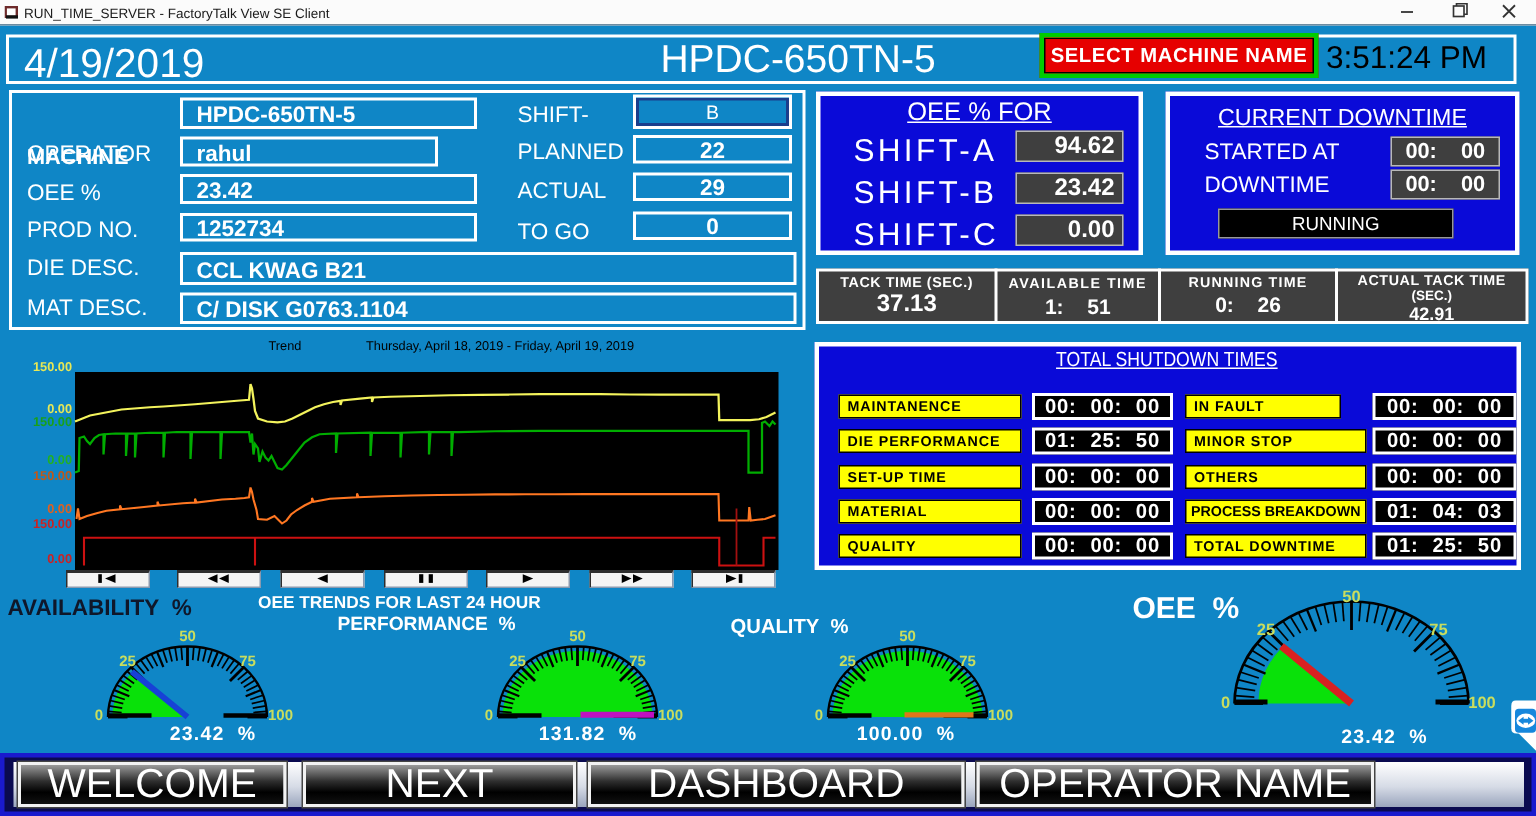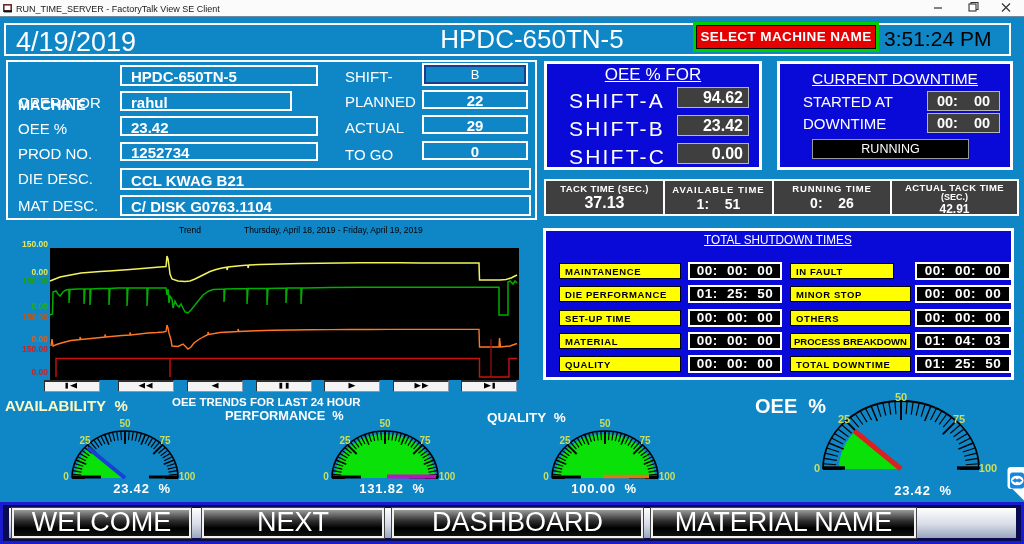--- a/index.html
+++ b/index.html
@@ -185,21 +185,21 @@
 <div class="tval" style="left:915px;top:309px;width:96px;">00: 00: 00</div>
 <div class="ylab" style="left:559px;top:333px;width:122px;">MATERIAL</div>
 <div class="tval" style="left:688px;top:332px;width:94px;">00: 00: 00</div>
 <div class="ylab" style="left:790px;top:333px;width:121px;letter-spacing:0;padding-left:3px;">PROCESS BREAKDOWN</div>
 <div class="tval" style="left:915px;top:332px;width:96px;">01: 04: 03</div>
 <div class="ylab" style="left:559px;top:356px;width:122px;">QUALITY</div>
 <div class="tval" style="left:688px;top:355px;width:94px;">00: 00: 00</div>
 <div class="ylab" style="left:790px;top:356px;width:121px;">TOTAL DOWNTIME</div>
 <div class="tval" style="left:915px;top:355px;width:96px;">01: 25: 50</div>
 
-<div class="abs" style="left:5px;top:397px;color:#fef9c3;font-weight:bold;font-size:15px;">AVAILABILITY&nbsp; %</div>
+<div class="abs" style="left:5px;top:397px;color:#0f172a;font-weight:bold;font-size:15px;">AVAILABILITY&nbsp; %</div>
 <div class="abs" style="left:172px;top:396px;color:#fff;font-weight:bold;font-size:11.5px;">OEE TRENDS FOR LAST 24 HOUR</div>
 <div class="abs" style="left:225px;top:408px;color:#fff;font-weight:bold;font-size:12.8px;">PERFORMANCE&nbsp; %</div>
 <div class="abs" style="left:487px;top:410px;color:#fff;font-weight:bold;font-size:13.5px;">QUALITY&nbsp; %</div>
 <div class="abs" style="left:755px;top:395px;color:#fff;font-weight:bold;font-size:20px;">OEE&nbsp; %</div>
 
 <svg class="abs" style="left:0;top:390px" width="1024" height="154" viewBox="0 0 1024 154">
       <path d="M125,88 L75,88 A50,44 0 0 1 87.9,58.5 Z" fill="#09e109"></path>
       <line x1="72" y1="87" x2="101" y2="87" stroke="#000" stroke-width="3"></line>
       <line x1="149" y1="87" x2="178" y2="87" stroke="#000" stroke-width="3"></line>
       <path d="M72,88 A53,47 0 0 1 178,88" fill="none" stroke="#000" stroke-width="1.6"></path>
@@ -426,15 +426,15 @@
   <path d="M18.3,20.5 L14.7,17.9 v5.2 Z" fill="#1687dc"></path>
   <rect x="11" y="19.2" width="4.4" height="2.6" fill="#1687dc"></rect>
 </svg>
 
 <div class="abs" style="left:0;top:502px;width:1024px;height:42px;background:#1a1ace;"></div>
 <div class="abs" style="left:3px;top:505px;width:1018px;height:36px;background:#0a0a50;"></div>
 <div class="abs" style="left:9px;top:508px;width:1007px;height:30px;background:linear-gradient(180deg,#ffffff,#d6dbe6 55%,#9aa5bd);"></div>
 <div class="btn" style="left:12px;top:508px;width:179px;">WELCOME</div>
 <div class="btn" style="left:202px;top:508px;width:182px;">NEXT</div>
 <div class="btn" style="left:392px;top:508px;width:251px;">DASHBOARD</div>
-<div class="btn" style="left:651px;top:508px;width:265px;">MATERIAL NAME</div>
+<div class="btn" style="left:651px;top:508px;width:265px;">OPERATOR NAME</div>
 
 </div>
 
 </body></html>

